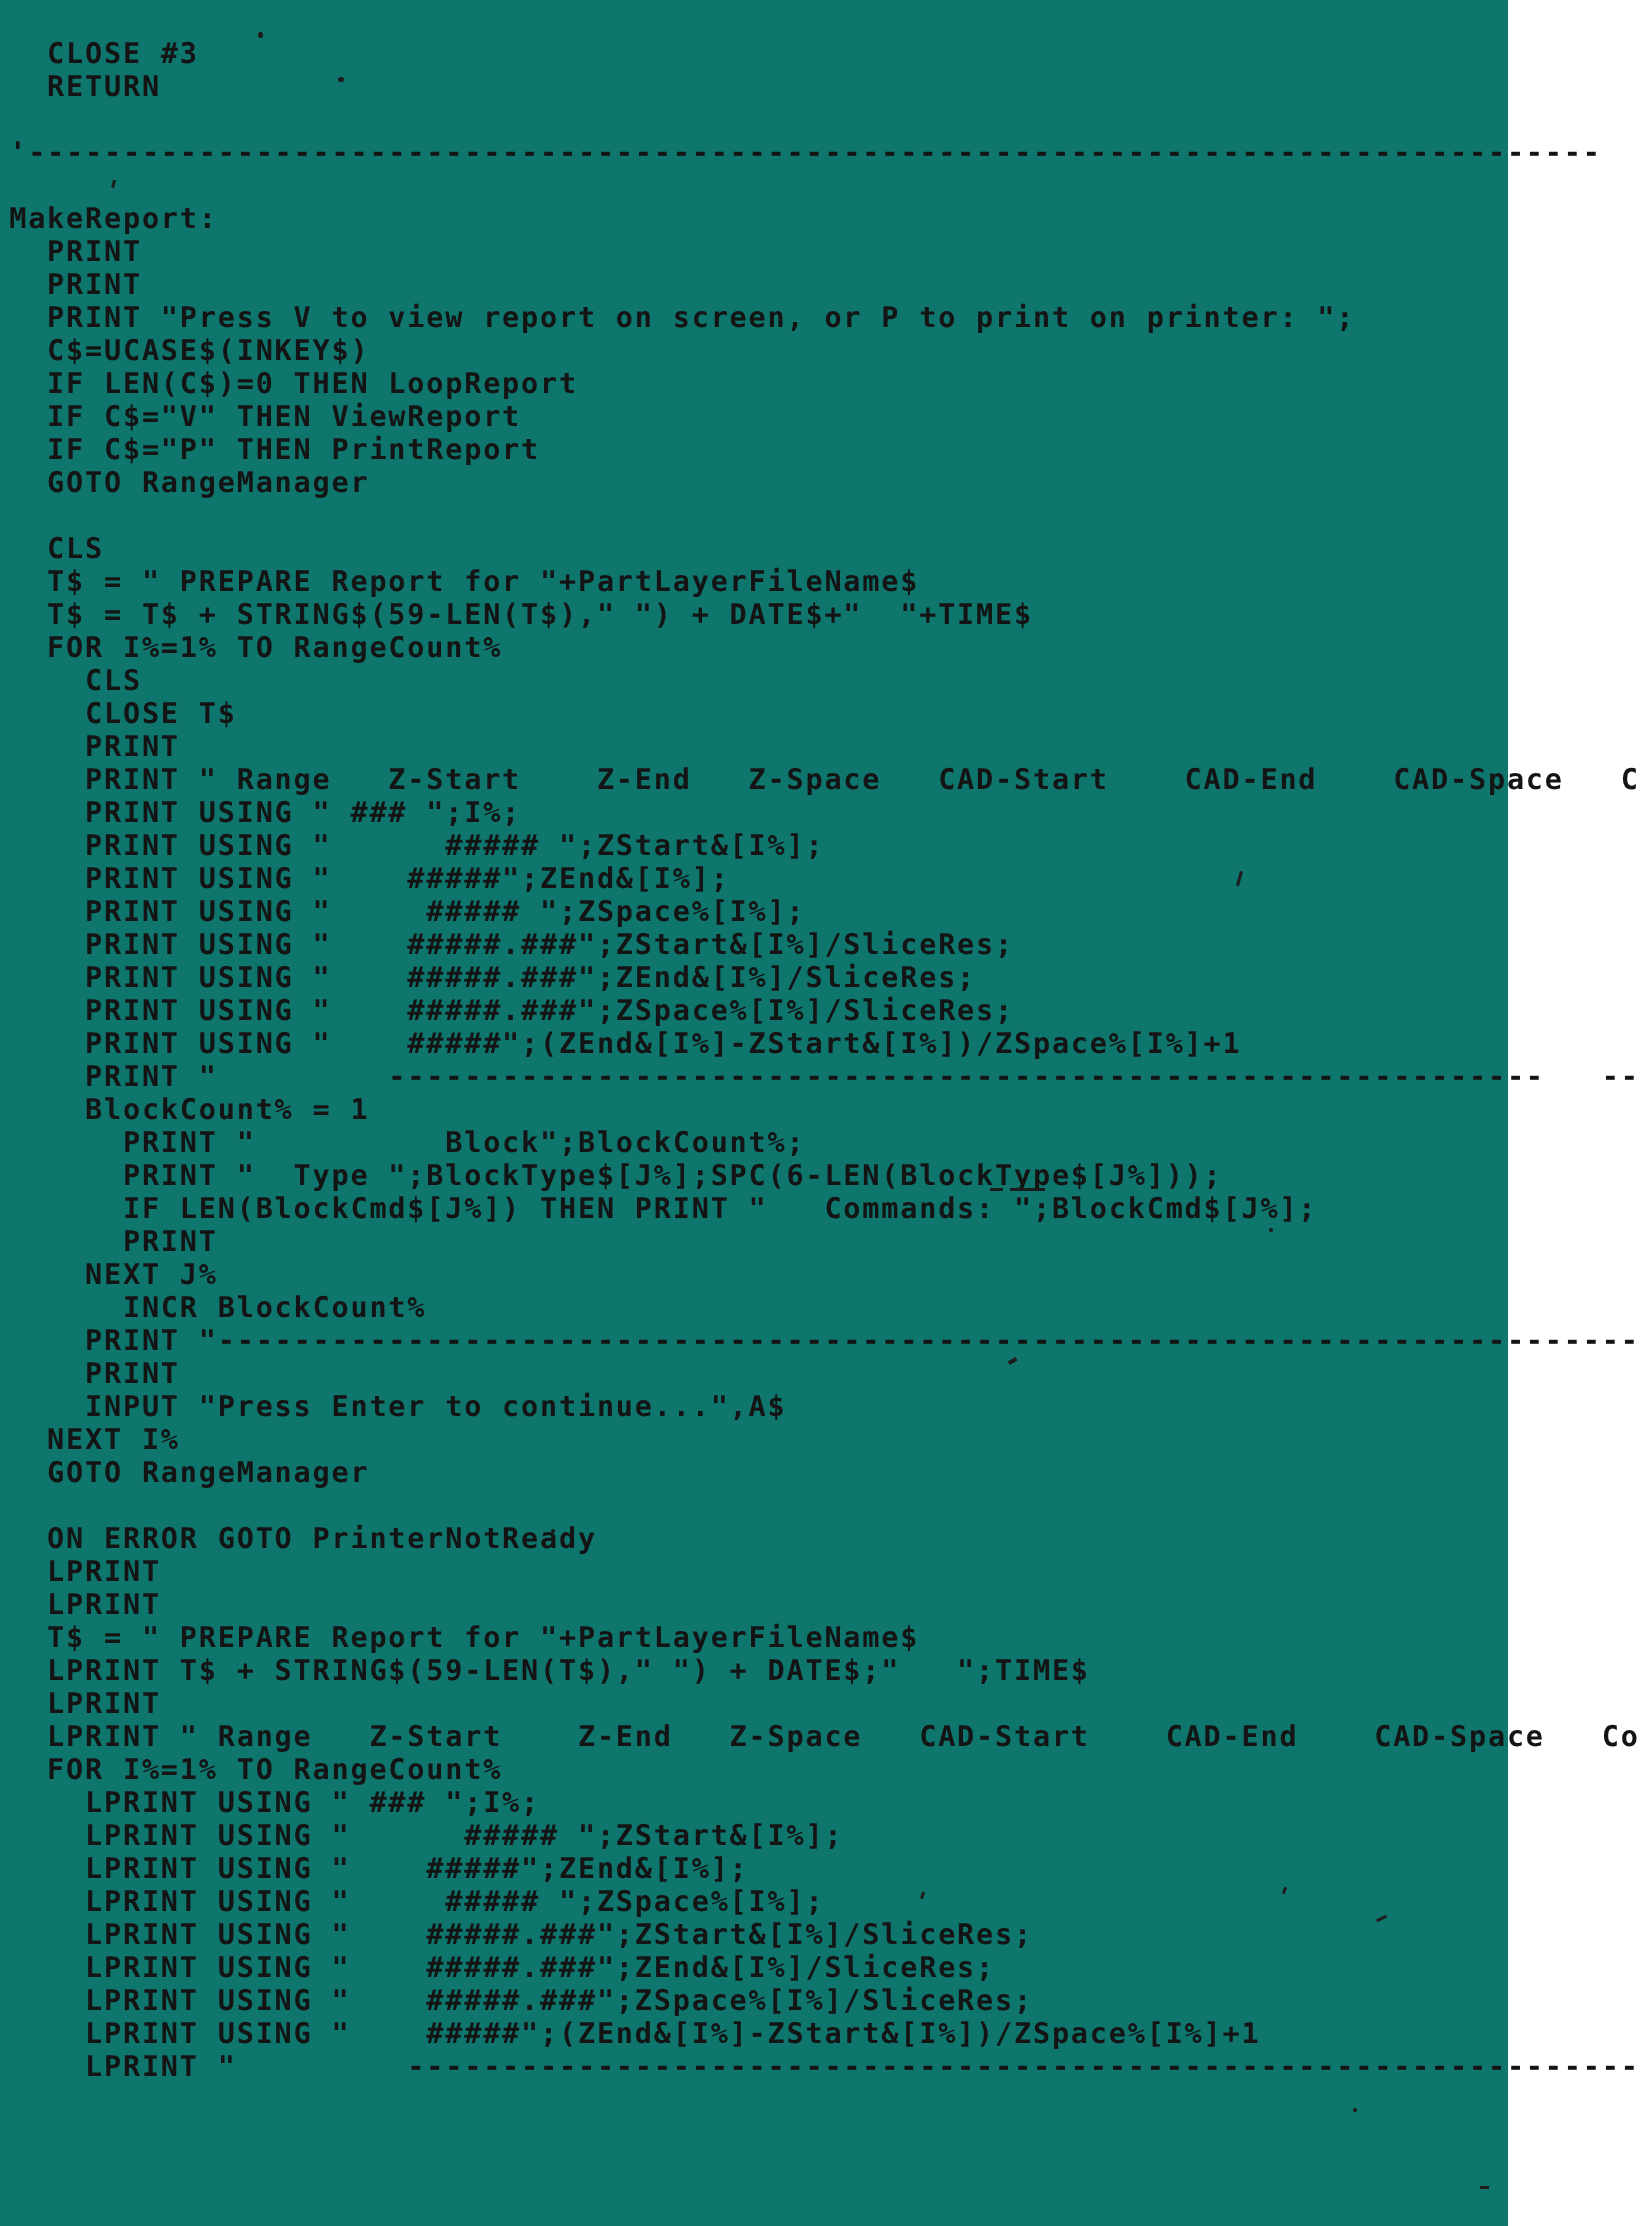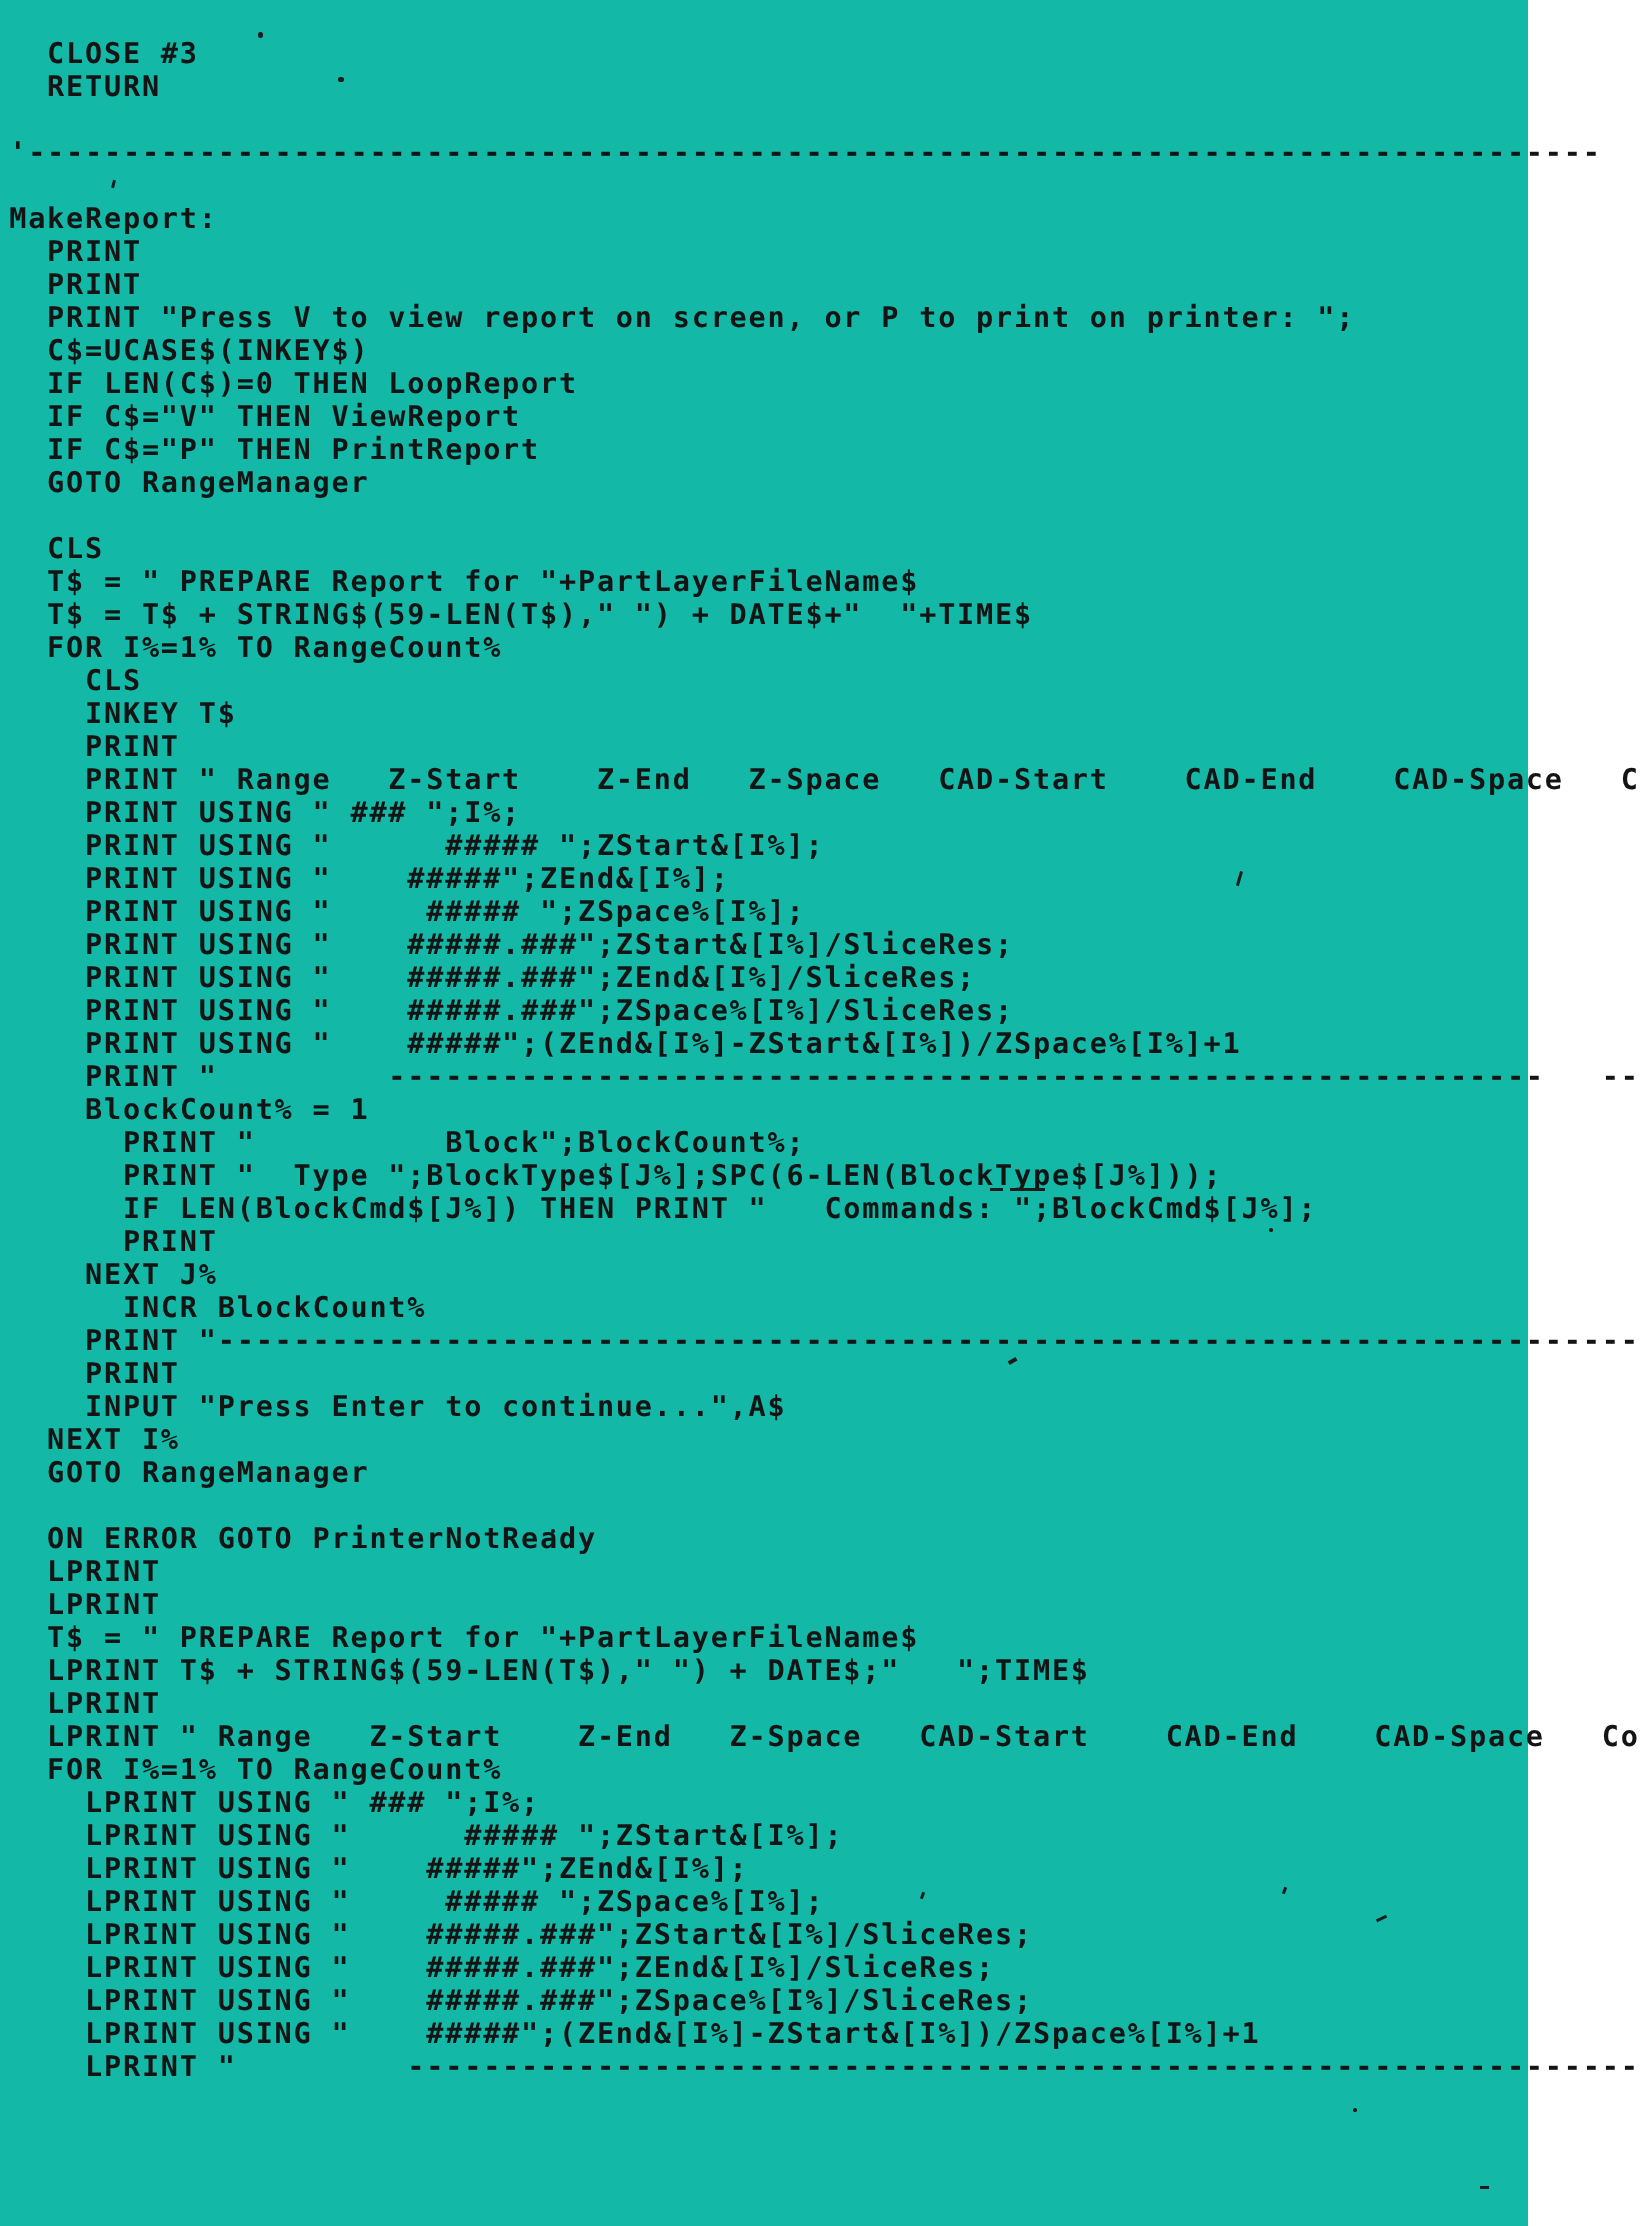--- a/index.html
+++ b/index.html
@@ -11,22 +11,21 @@
     width: 1647px;
     height: 2227px;
     position: relative;
     overflow: hidden;
   }
   #page {
     position: absolute;
     left: 0; top: 0;
     width: 1508px;
     height: 2227px;
-    background: #14b8a6;
-    padding-left: 20px;
+    background: #0f766e;
   }
   #code-listing {
     position: absolute;
     left: 9.2px;
     top: 37px;
     width: 1638px;
     font-family: "DejaVu Sans Mono", "Liberation Mono", monospace;
     font-size: 28.5px;
     font-weight: bold;
     letter-spacing: 1.8px;
@@ -65,21 +64,21 @@
       <div class="line">  IF LEN(C$)=0 THEN LoopReport</div>
       <div class="line">  IF C$="V" THEN ViewReport</div>
       <div class="line">  IF C$="P" THEN PrintReport</div>
       <div class="line">  GOTO RangeManager</div>
       <div class="line">&nbsp;</div>
       <div class="line">  CLS</div>
       <div class="line">  T$ = " PREPARE Report for "+PartLayerFileName$</div>
       <div class="line">  T$ = T$ + STRING$(59-LEN(T$)," ") + DATE$+"  "+TIME$</div>
       <div class="line">  FOR I%=1% TO RangeCount%</div>
       <div class="line">    CLS</div>
-      <div class="line">    INKEY T$</div>
+      <div class="line">    CLOSE T$</div>
       <div class="line">    PRINT</div>
       <div class="line">    PRINT " Range   Z-Start    Z-End   Z-Space   CAD-Start    CAD-End    CAD-Space   C</div>
       <div class="line">    PRINT USING " ### ";I%;</div>
       <div class="line">    PRINT USING "      ##### ";ZStart&amp;[I%];</div>
       <div class="line">    PRINT USING "    #####";ZEnd&amp;[I%];</div>
       <div class="line">    PRINT USING "     ##### ";ZSpace%[I%];</div>
       <div class="line">    PRINT USING "    #####.###";ZStart&amp;[I%]/SliceRes;</div>
       <div class="line">    PRINT USING "    #####.###";ZEnd&amp;[I%]/SliceRes;</div>
       <div class="line">    PRINT USING "    #####.###";ZSpace%[I%]/SliceRes;</div>
       <div class="line">    PRINT USING "    #####";(ZEnd&amp;[I%]-ZStart&amp;[I%])/ZSpace%[I%]+1</div>

